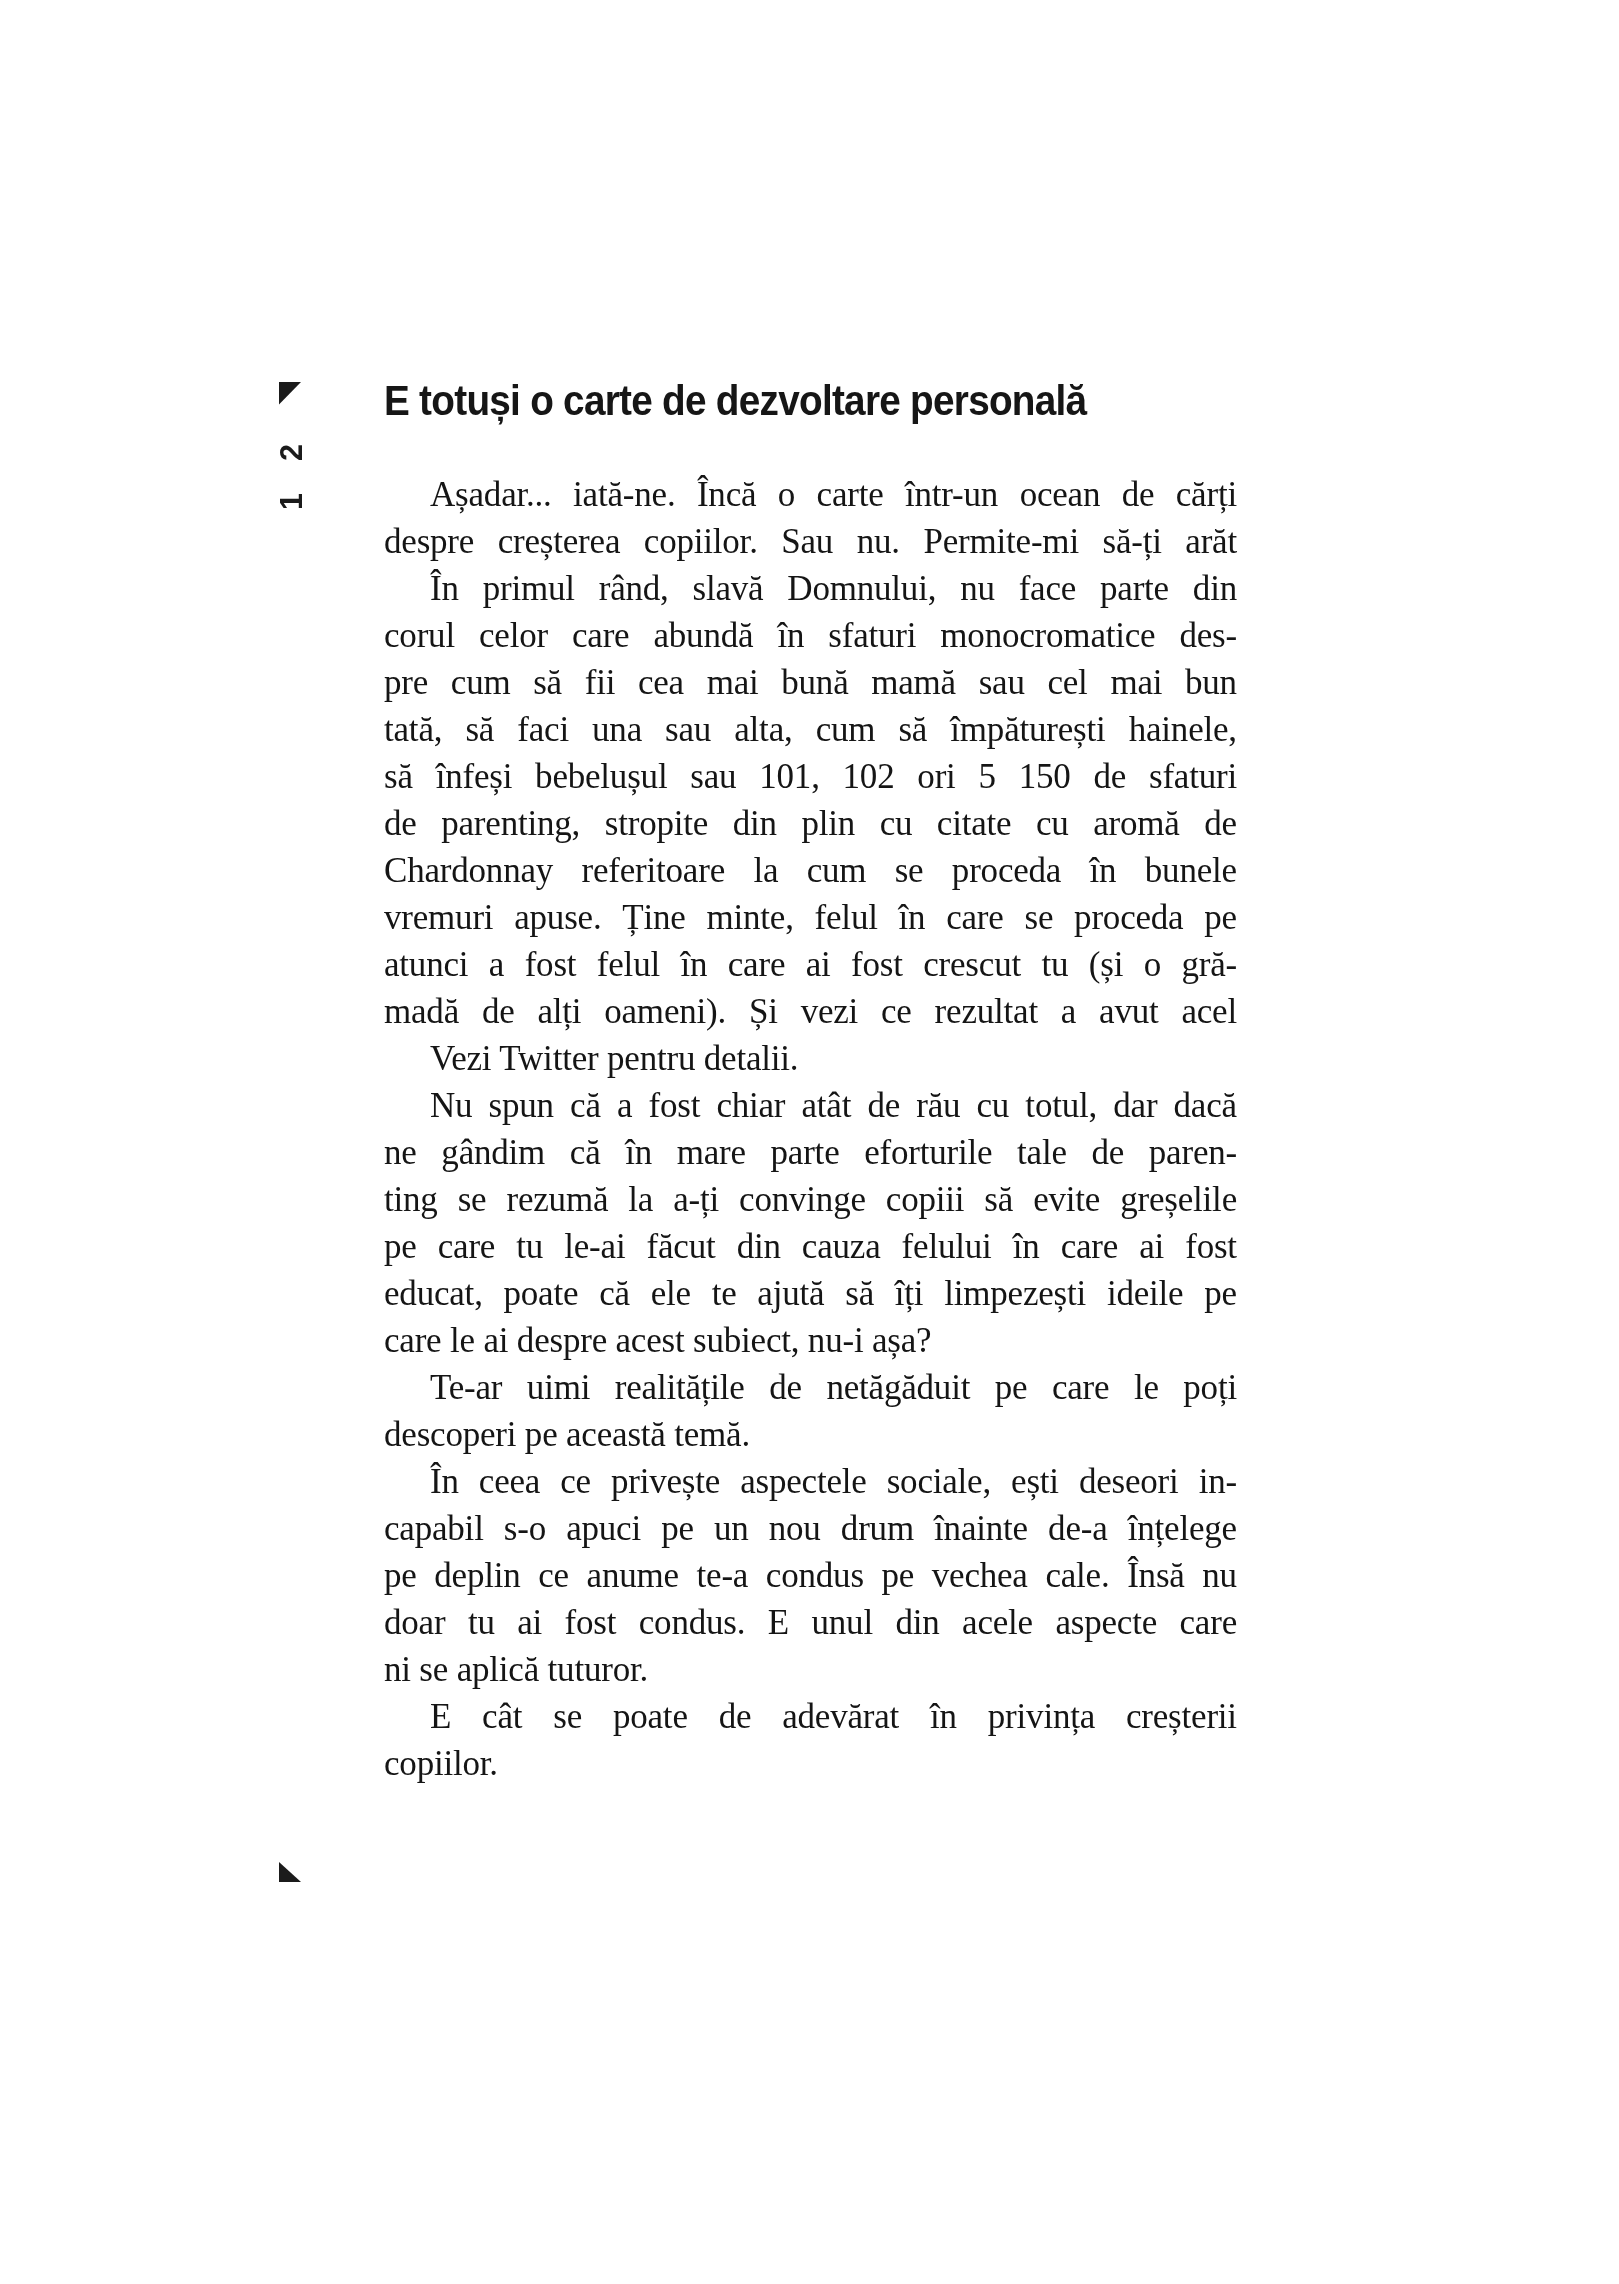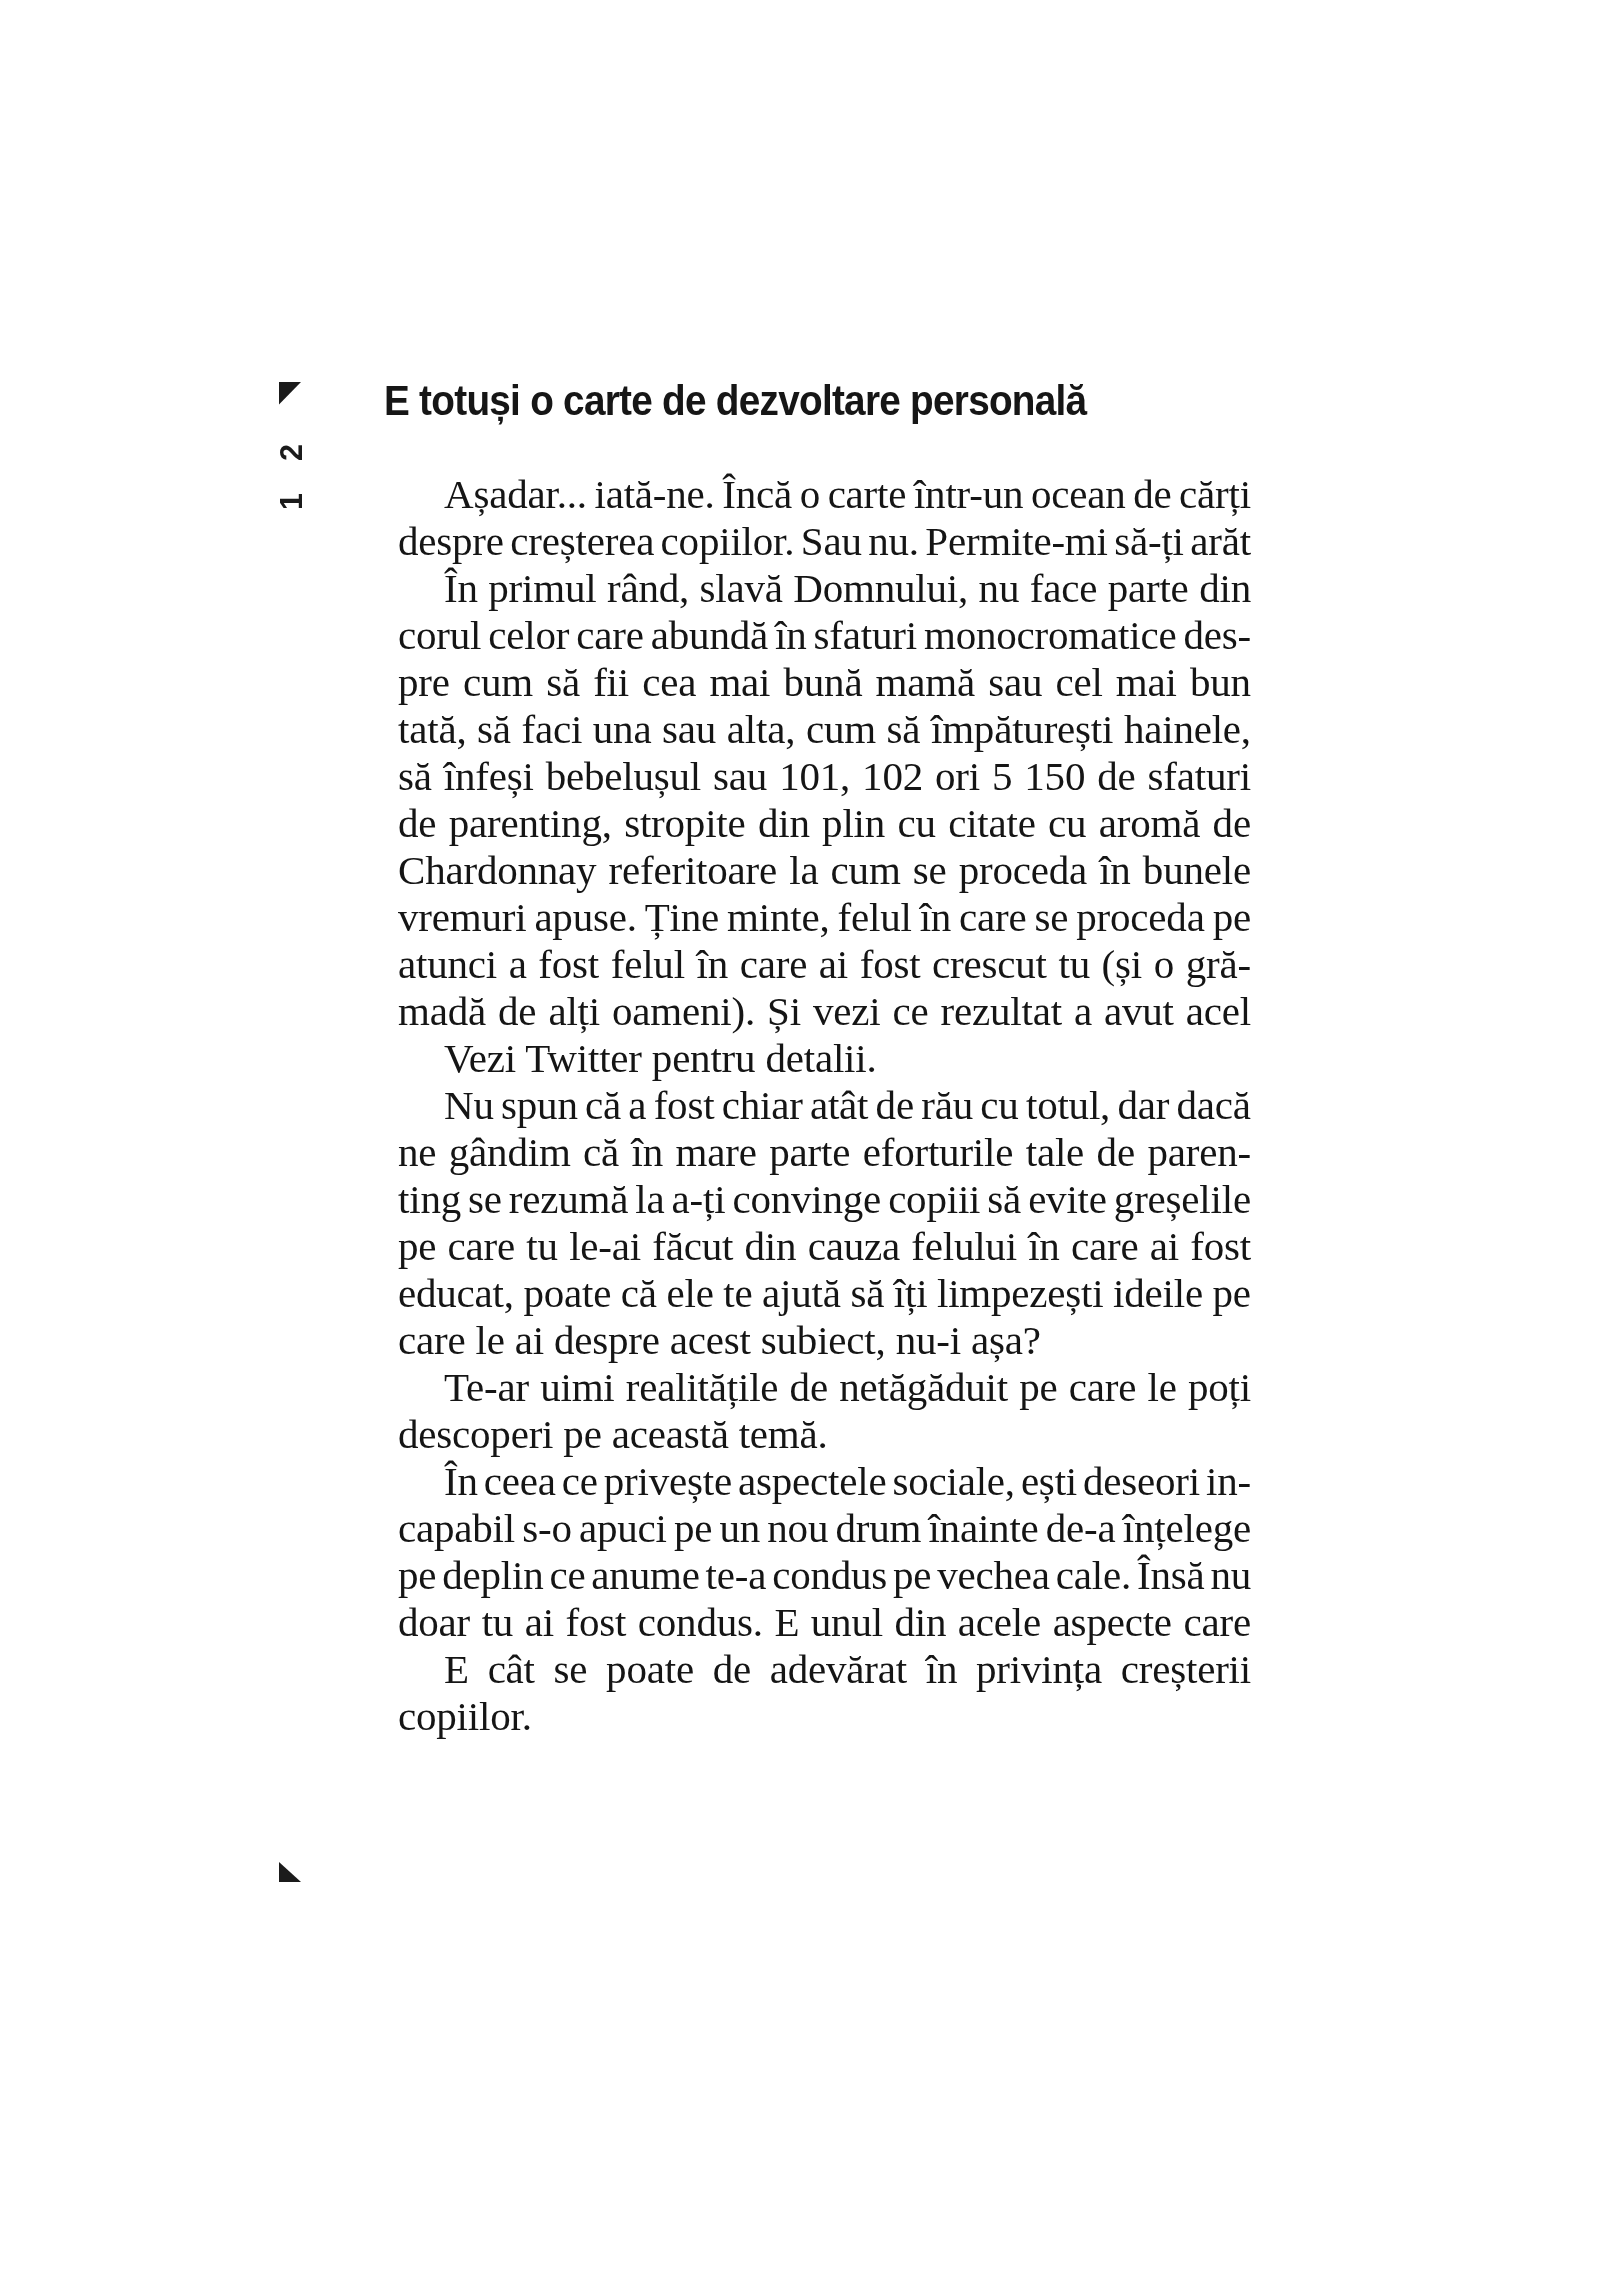--- a/index.html
+++ b/index.html
@@ -49,23 +49,23 @@
     line-height:1;
     letter-spacing:-0.8px;
     transform:scaleX(0.9);
     transform-origin:0 0;
     white-space:nowrap;
     color:#161616;
   }
   
   .body-text {
     position:absolute;
-    left:398px; top:471px;
+    left:384px; top:471px;
     width:853px;
-    font-size:41px;
+    font-size:35px;
     letter-spacing:-0.2px;
     line-height:47px;
   }
   .line { min-height:47px; }
   .line.just {
     display:flex;
     justify-content:space-between;
     align-items:baseline;
   }
   .line.end {
@@ -353,20 +353,21 @@
         <span>ai</span>
         <span>fost</span>
         <span>condus.</span>
         <span>E</span>
         <span>unul</span>
         <span>din</span>
         <span>acele</span>
         <span>aspecte</span>
         <span>care</span>
       </div>
+      <div class="line end"><span>ni se aplică tuturor.</span></div>
       <div class="line just ind">
         <span>E</span>
         <span>cât</span>
         <span>se</span>
         <span>poate</span>
         <span>de</span>
         <span>adevărat</span>
         <span>în</span>
         <span>privința</span>
         <span>creșterii</span>

